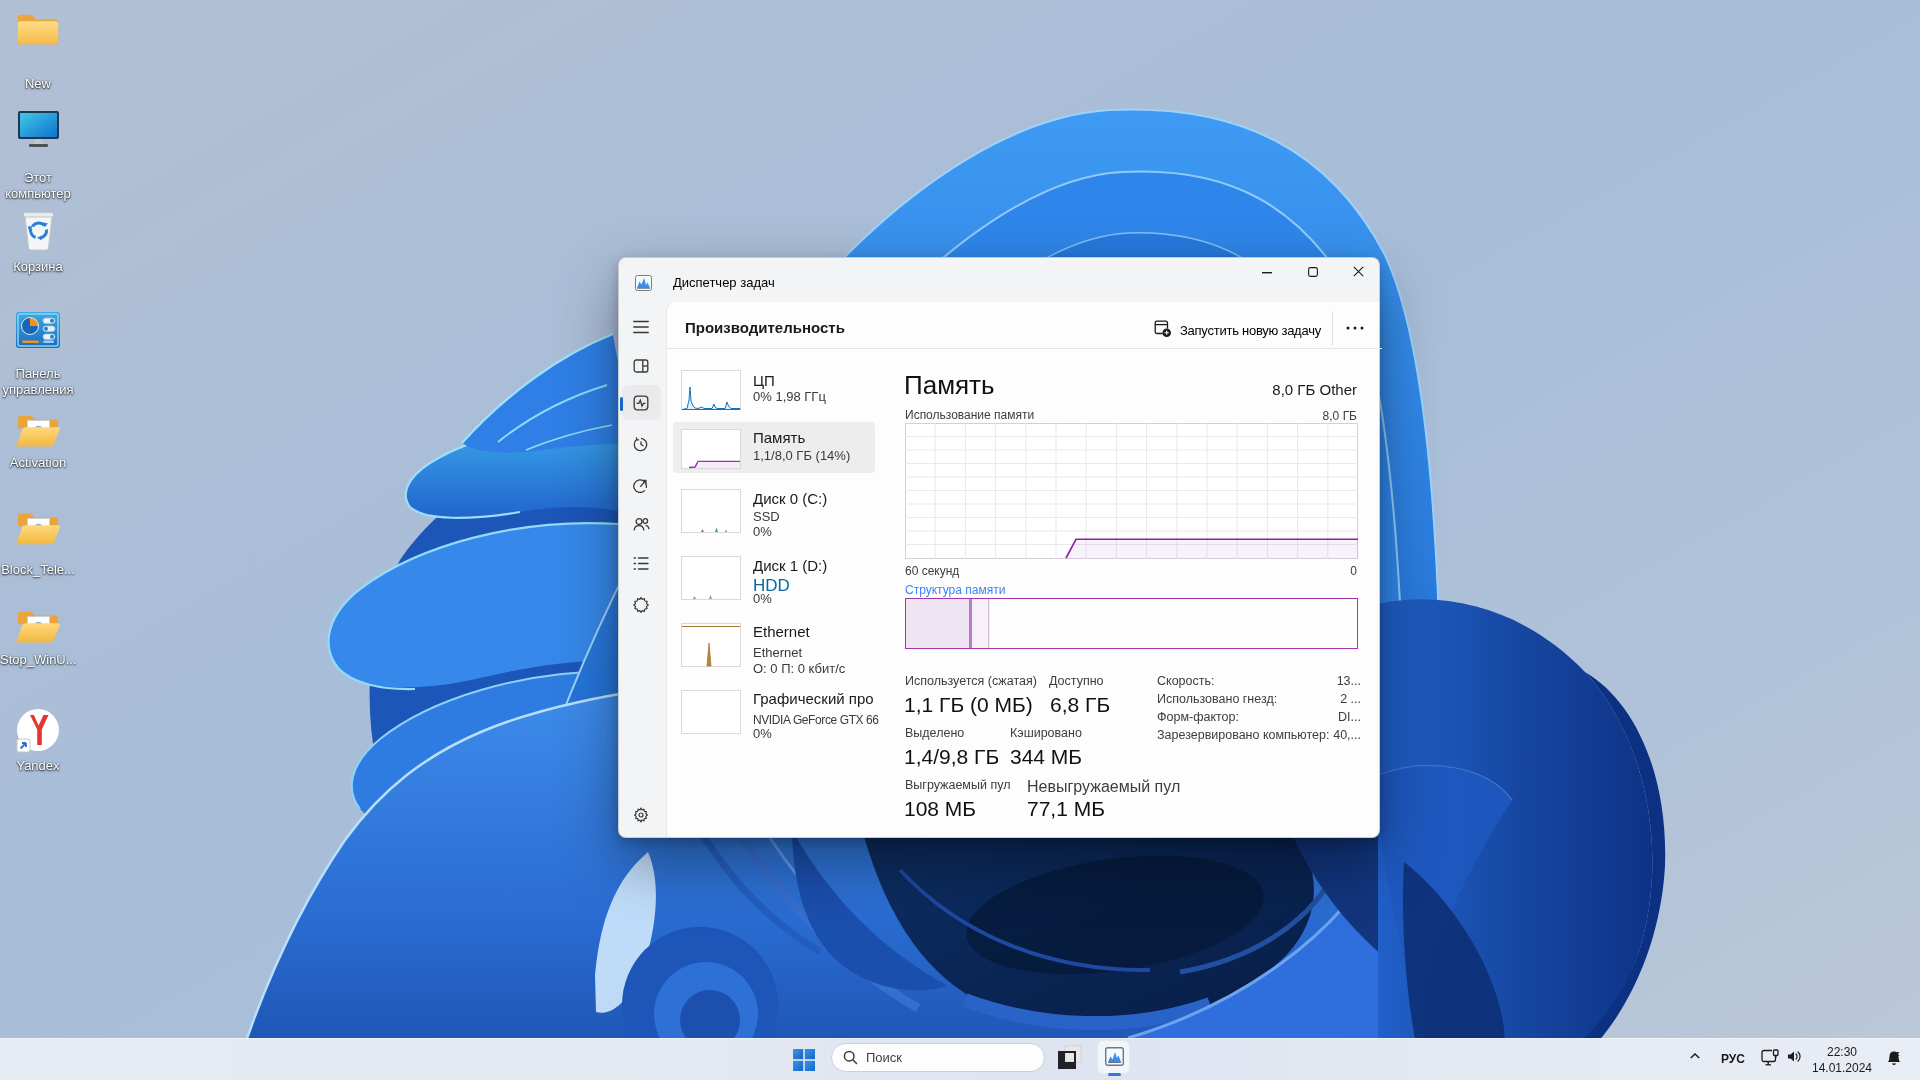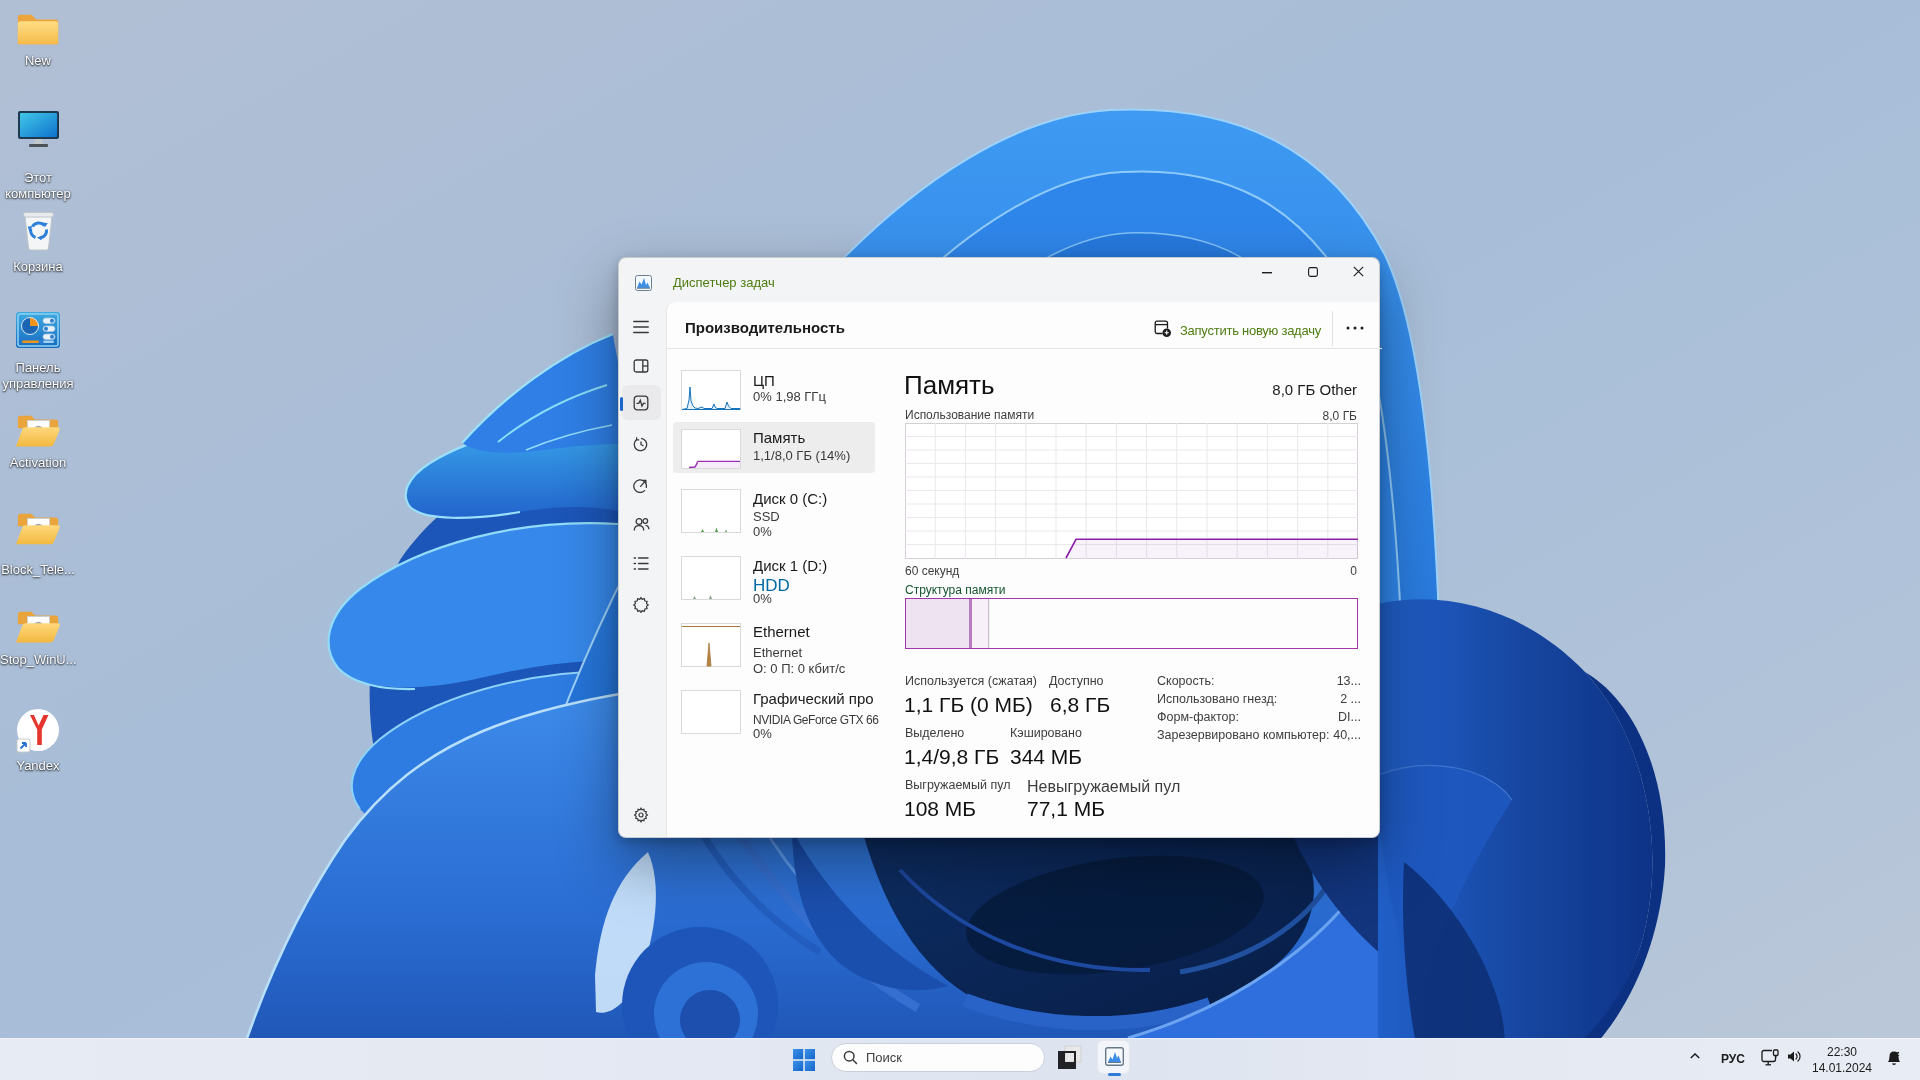--- a/index.html
+++ b/index.html
@@ -14,21 +14,21 @@
     text-shadow:0 1px 2px rgba(0,0,0,.85), 0 0 2px rgba(0,0,0,.5); }
 
   
   #tm { position:absolute; left:618px; top:257px; width:762px; height:581px;
         background:#f3f4f6; border-radius:8px;
         box-shadow:0 25px 60px rgba(0,0,0,.38), 0 4px 12px rgba(0,0,0,.22);
         border:1px solid rgba(120,130,140,.35); }
   #tm-content { position:absolute; left:47px; top:44px; right:0; bottom:0;
         background:#fdfdfe; border-top-left-radius:9px; border-bottom-right-radius:8px;
         border-left:1px solid #e8e8e8; }
-  .t13 { font-size:13px; color:#4d7c0f; }
+  .t13 { font-size:13px; color:#000000; }
   .hair { position:absolute; background:#e5e5e5; }
 
   
   #taskbar { position:absolute; left:0; top:1038px; width:1920px; height:42px;
     background:linear-gradient(90deg,#e7ebf3 0%,#e3e8f2 38%,#dde4f0 55%,#e5e9f2 78%,#e8ecf4 100%);
     border-top:1px solid rgba(255,255,255,.4); }
 </style>
 </head>
 <body>
 <div id="root">
@@ -145,21 +145,21 @@
     <svg width="44" height="35" viewBox="0 0 48 38" style="display:block;margin:0 auto">
       <path d="M 2,35 V 6 q 0,-3 3,-3 h 12 l 5,5 h 21 q 3,0 3,3 v 24 z" fill="#eca53c"></path>
       <rect x="2" y="10" width="44" height="25" rx="3" fill="url(#gf1)"></rect>
       <defs>
             <linearGradient id="gf1" x1="0" y1="0" x2="0" y2="1">
         <stop offset="0" stop-color="#ffdd85"></stop>
               <stop offset="1" stop-color="#f5bb4a"></stop>
       </linearGradient>
           </defs>
     </svg>
-    <div class="lbl" style="margin-top:6px">New</div>
+    <div class="lbl" style="margin-top:29px">New</div>
   </div>
 
   <div class="dicon" style="left:0;top:110px">
     <svg width="45" height="40" viewBox="0 0 45 40" style="display:block;margin:0 auto">
       <defs>
             <linearGradient id="gm1" x1="0" y1="0" x2="1" y2="1">
         <stop offset="0" stop-color="#41c8e8"></stop>
               <stop offset="1" stop-color="#0f72cd"></stop>
       </linearGradient>
           </defs>
@@ -207,21 +207,21 @@
         <rect x="28" y="15" width="12" height="5.5" rx="2.7"></rect>
         <rect x="28" y="23" width="12" height="5.5" rx="2.7"></rect>
       </g>
       <circle cx="37" cy="9.7" r="2" fill="#2a7fd0"></circle>
       <circle cx="31" cy="17.7" r="2" fill="#2a7fd0"></circle>
       <circle cx="37" cy="25.7" r="2" fill="#2a7fd0"></circle>
       <rect x="7" y="29.5" width="17" height="2.6" rx="1.3" fill="#f0941e"></rect>
       <rect x="26" y="29.5" width="13" height="2.6" rx="1.3" fill="#9fd0f0"></rect>
       <circle cx="26.5" cy="30.8" r="2.2" fill="#2a7fd0"></circle>
     </svg>
-    <div class="lbl" style="margin-top:11px">Панель<br>управления</div>
+    <div class="lbl" style="margin-top:17px">Панель<br>управления</div>
   </div>
 
   <div class="dicon" style="left:0;top:412px">
     <svg width="46" height="40" viewBox="0 0 48 40" class="ofold" style="display:block;margin:0 auto">
       <path d="M 3,34 V 6 q 0,-3 3,-3 h 11 l 4,4 h 21 q 3,0 3,3 v 6 h -42 z" fill="#e9a43c"></path>
       <rect x="13" y="8" width="23" height="24" fill="#fdfdfd" stroke="#cfcfcf" stroke-width="1"></rect>
       <circle cx="24.5" cy="19" r="4.5" fill="none" stroke="#9aa4ac" stroke-width="2"></circle>
       <circle cx="24.5" cy="19" r="1.6" fill="#9aa4ac"></circle>
       <path d="M 1,35 L 7.5,17.5 q 0.9,-2.5 3.5,-2.5 H 44.5 q 3,0 2,2.8 L 40.5,32.5 q -0.9,2.5 -3.5,2.5 H 3 z" fill="url(#gof)"></path>
       <defs>
@@ -449,21 +449,21 @@
             <line x1="0" y1="81" x2="453" y2="81"></line>
         <line x1="0" y1="94.5" x2="453" y2="94.5"></line>
             <line x1="0" y1="108" x2="453" y2="108"></line>
         <line x1="0" y1="121.5" x2="453" y2="121.5"></line>
       </g>
       <path d="M 161,135 L 171,116.3 L 453,116.3 L 453,135 Z" fill="rgba(139,31,168,0.06)"></path>
       <path d="M 161,135 L 171,116.3 L 453,116.3" fill="none" stroke="#8b1fa8" stroke-width="1.6"></path>
     </svg>
     <div class="abs" style="left:238px;top:262px;font-size:12px;color:#3d3d3d">60 секунд</div>
     <div class="abs" style="left:590px;top:262px;width:100px;text-align:right;font-size:12px;color:#3d3d3d">0</div>
-    <div class="abs" style="left:238px;top:281px;font-size:12px;color:#14532d">Структура памяти</div>
+    <div class="abs" style="left:238px;top:281px;font-size:12px;color:#3b82f6">Структура памяти</div>
 
     <svg class="abs" style="left:238px;top:296px" width="453" height="51" viewBox="0 0 453 51">
       <rect x="0" y="0" width="64" height="51" fill="#eee3f0"></rect>
       <rect x="64" y="0" width="3" height="51" fill="#b87dc0"></rect>
       <rect x="67" y="0" width="16" height="51" fill="#f7f0f8"></rect>
       <rect x="83" y="0" width="1.2" height="51" fill="#cbbccd"></rect>
       <rect x="0.5" y="0.5" width="452" height="50" fill="none" stroke="#a335ab" stroke-width="1"></rect>
     </svg>
 
     <div class="abs" style="left:238px;top:372px;font-size:12.5px;color:#3d3d3d">Используется (сжатая)</div>

